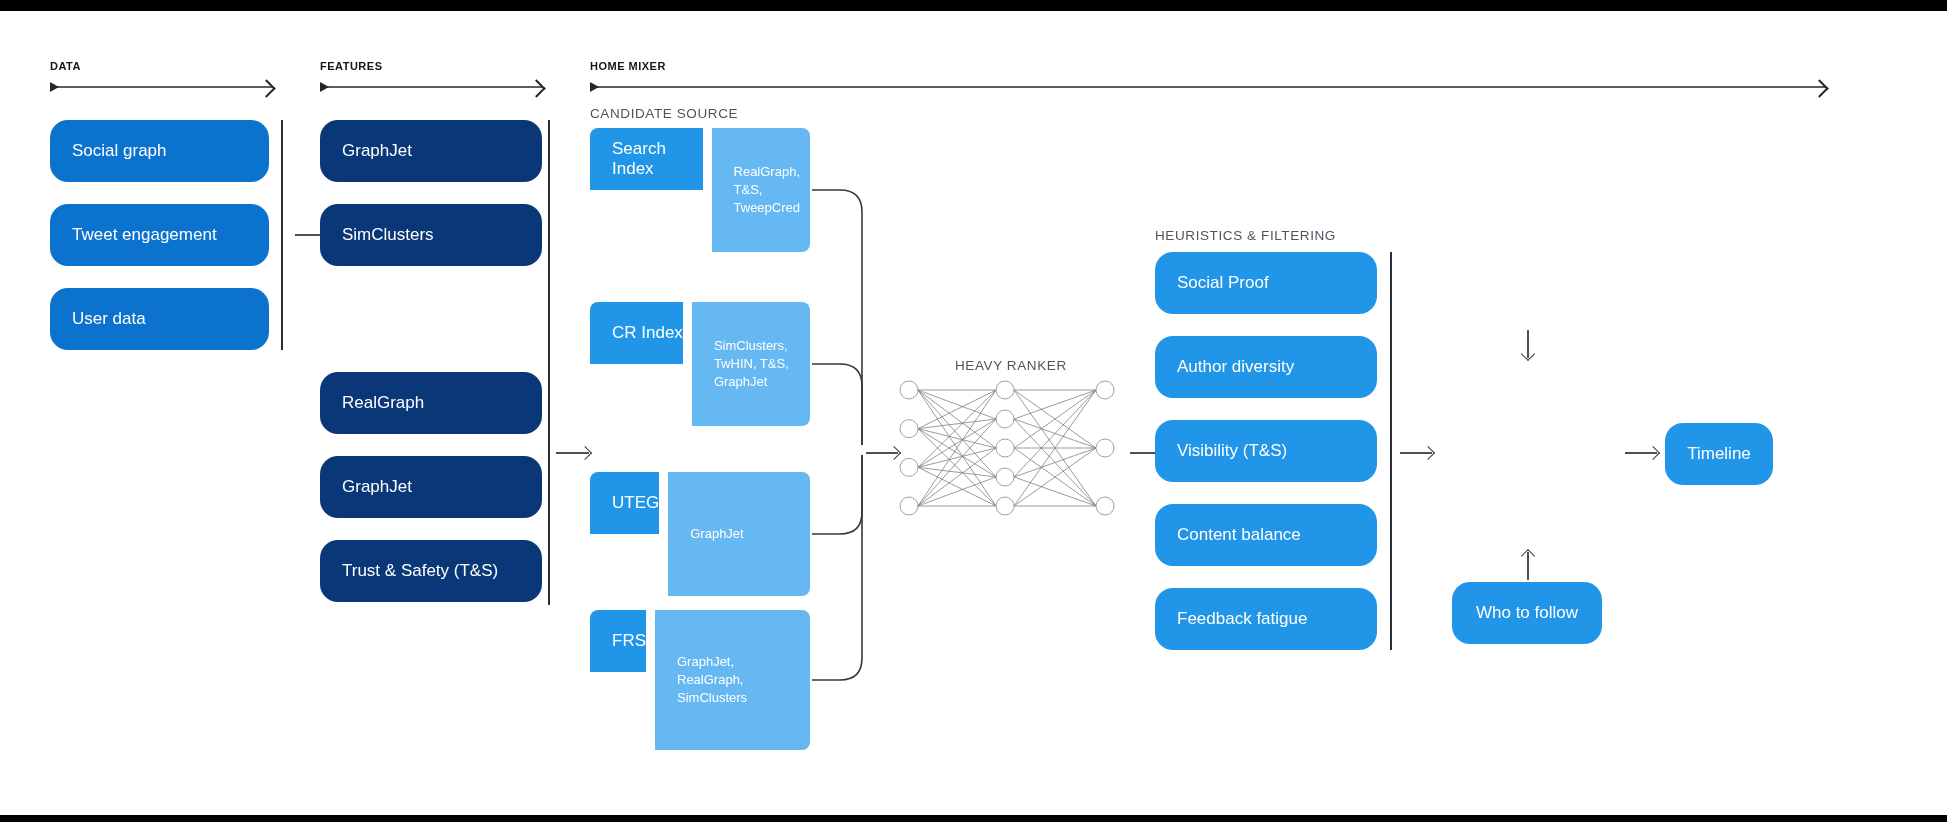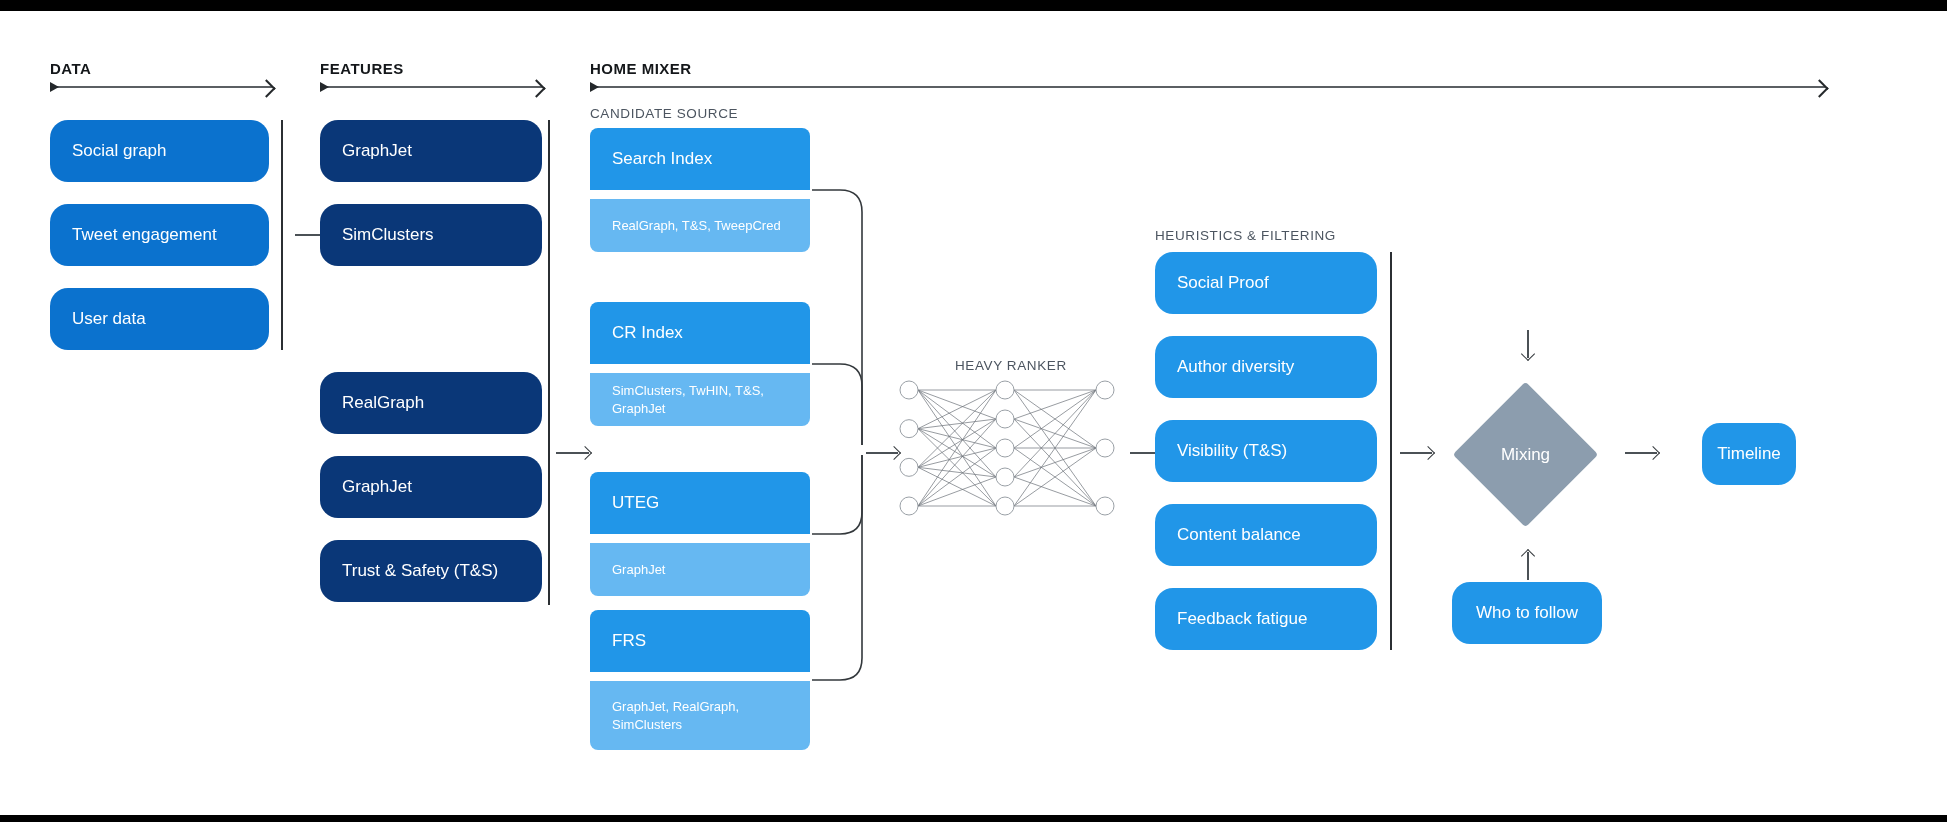--- a/index.html
+++ b/index.html
@@ -22,21 +22,21 @@
     left: 0;
     width: 1947px;
     background: #000000;
   }
   .topbar { top: 0; height: 11px; }
   .bottombar { top: 815px; height: 7px; }
 
   
   .sec-head {
     position: absolute;
-    font-size: 15px;
+    font-size: 11px;
     font-weight: bold;
     letter-spacing: 0.5px;
     color: #14171a;
     white-space: nowrap;
   }
   .sec-rule {
     position: absolute;
     height: 2px;
     background: #5b5f63;
   }
@@ -83,21 +83,21 @@
   .box.feature  { background: #0a3778; }
   .box.heur     { background: #2196e8; }
   .box.out      { background: #2196e8; justify-content: center; padding-left: 0; }
 
   
   .cs-card {
     position: absolute;
     border-radius: 8px;
     overflow: hidden;
     display: flex;
-    flex-direction: column;
+    flex-direction: row;
     gap: 9px;
   }
   .cs-head {
     background: #2196e8;
     color: #ffffff;
     font-size: 17px;
     display: flex;
     align-items: center;
     padding-left: 22px;
     box-sizing: border-box;
@@ -349,28 +349,24 @@
   </div>
   <div class="box heur" style="left:1155px; top:588px; width:222px; height:62px;">
     <span>Feedback fatigue</span>
   </div>
 
   <div class="vdiv" style="left:1390px; top:252px; height:398px;"></div>
   <div class="arrow" style="left:1400px; top:452px; width:32px;"></div>
 
   <div class="arrow down" style="left:1527px; top:330px; height:28px;"></div>
 
-  <div class="diamond-wrap" style="left:1474px; top:403px; width:103px; height:103px;">
-    <div class="diamond"></div>
-    <div class="diamond-label">Mixing</div>
-  </div>
 
   <div class="arrow up" style="left:1527px; top:552px; height:28px;"></div>
   <div class="box out" style="left:1452px; top:582px; width:150px; height:62px;">
     <span>Who to follow</span>
   </div>
 
   <div class="arrow" style="left:1625px; top:452px; width:32px;"></div>
-  <div class="box out" style="left:1665px; top:423px; width:94px; height:62px;margin-left:37px;">
+  <div class="box out" style="left:1665px; top:423px; width:108px; height:62px;">
     <span>Timeline</span>
   </div>
 
 </div>
 
 </body></html>

